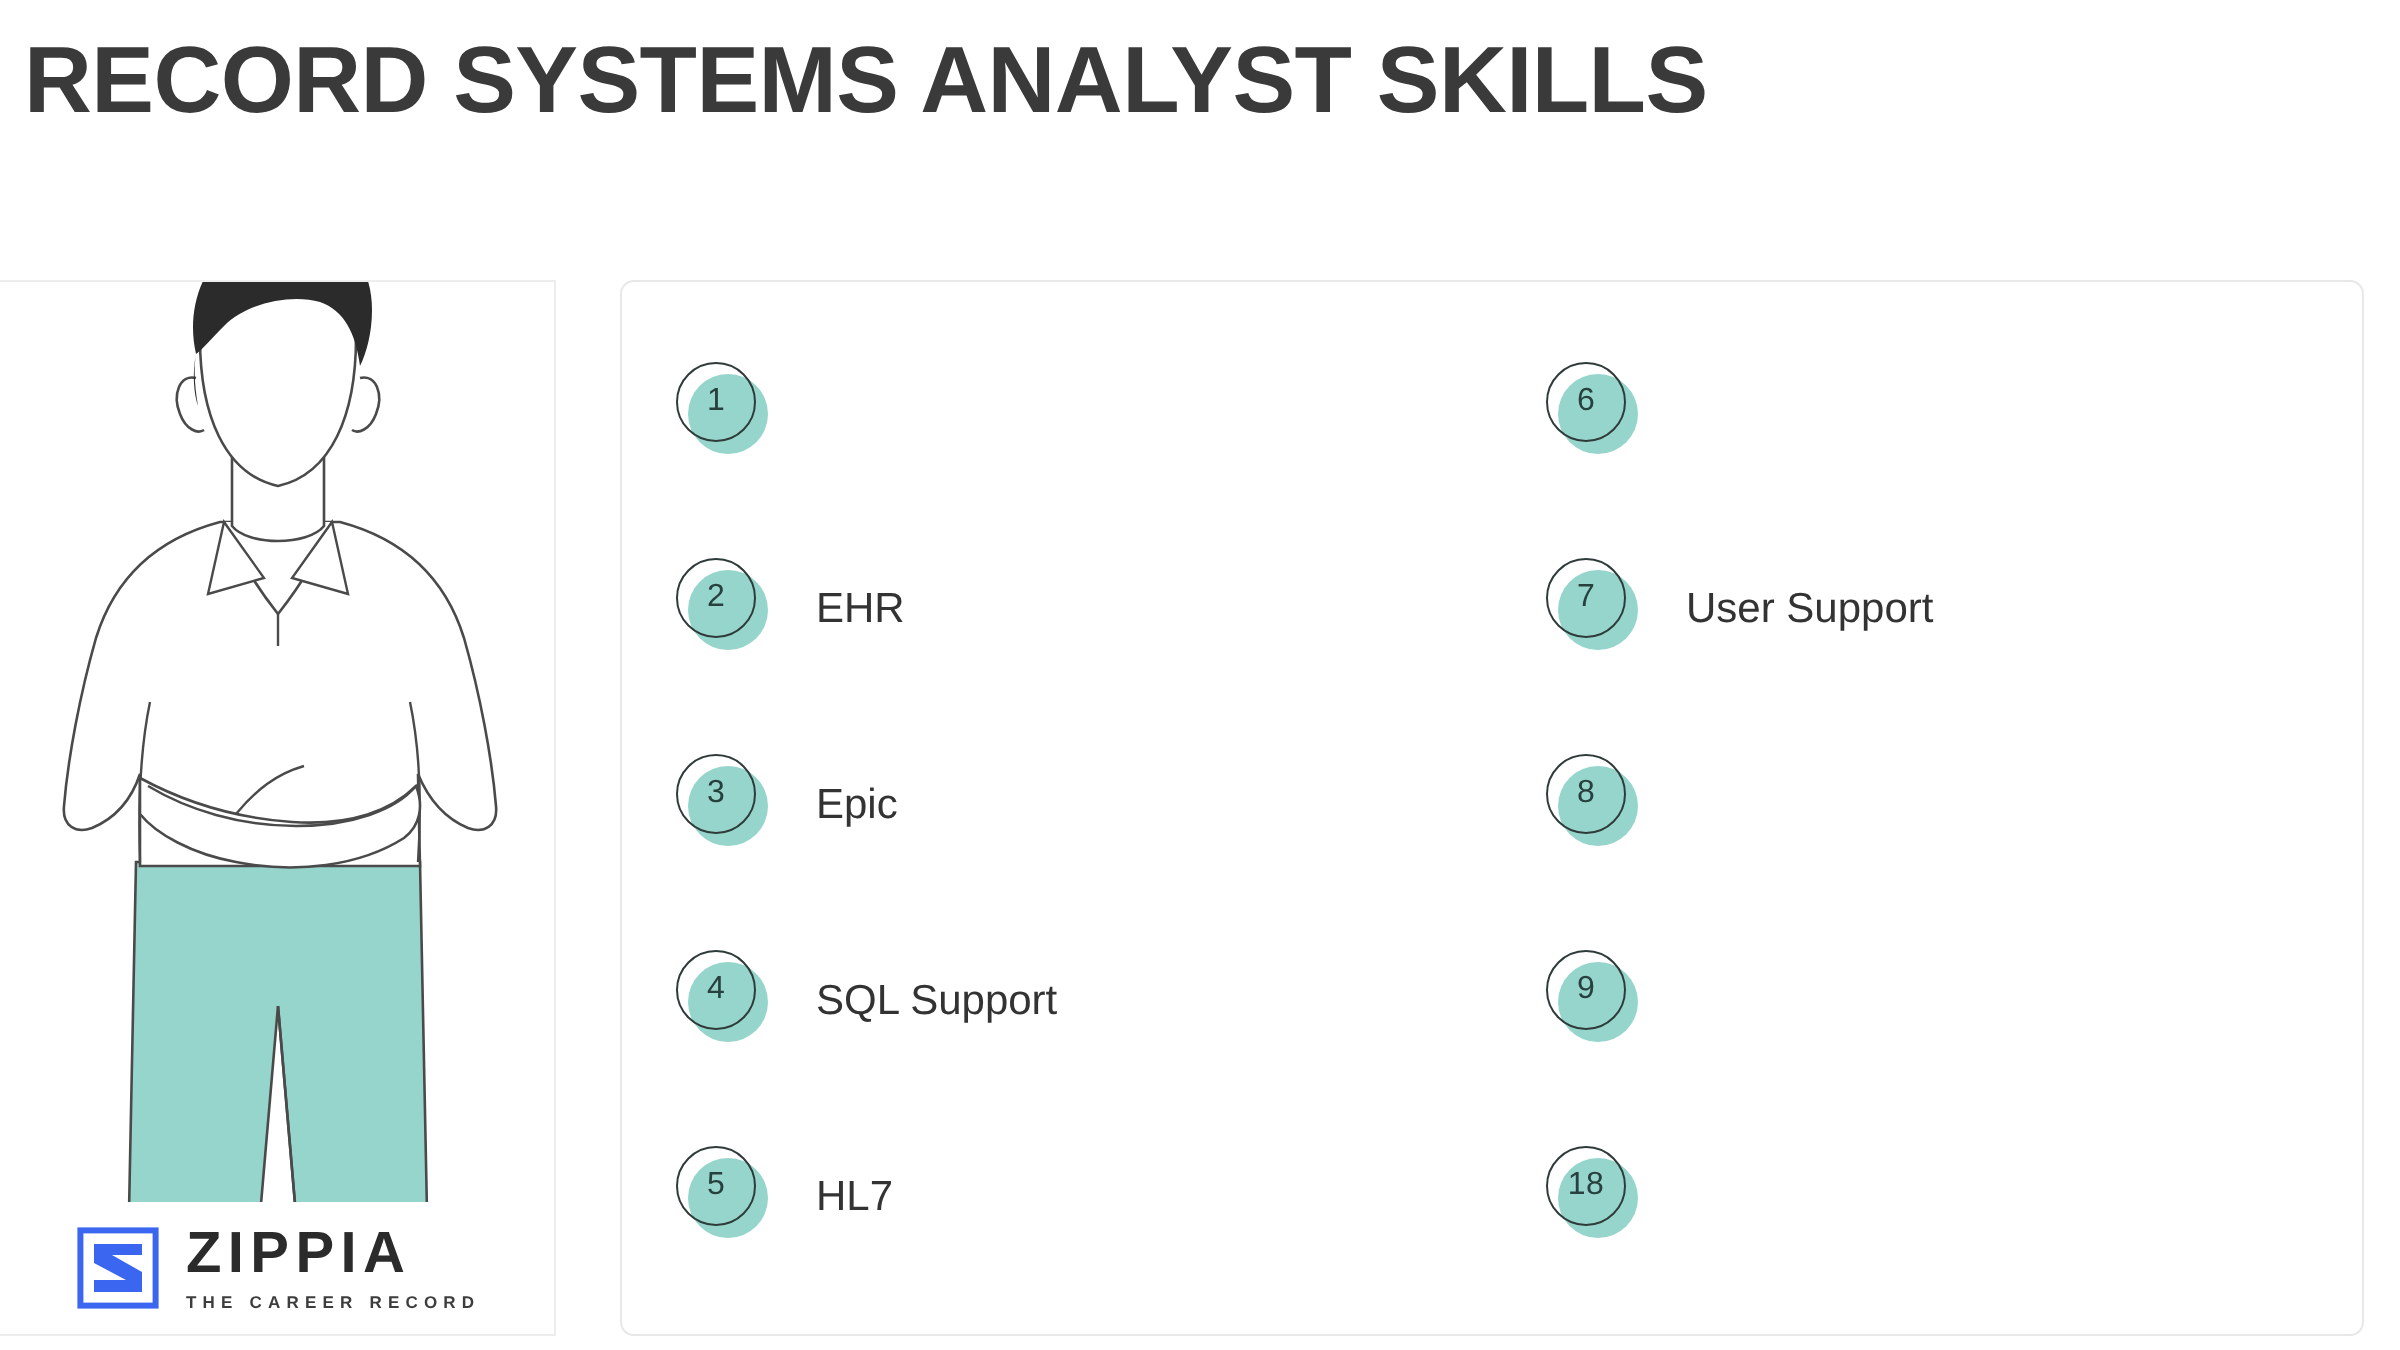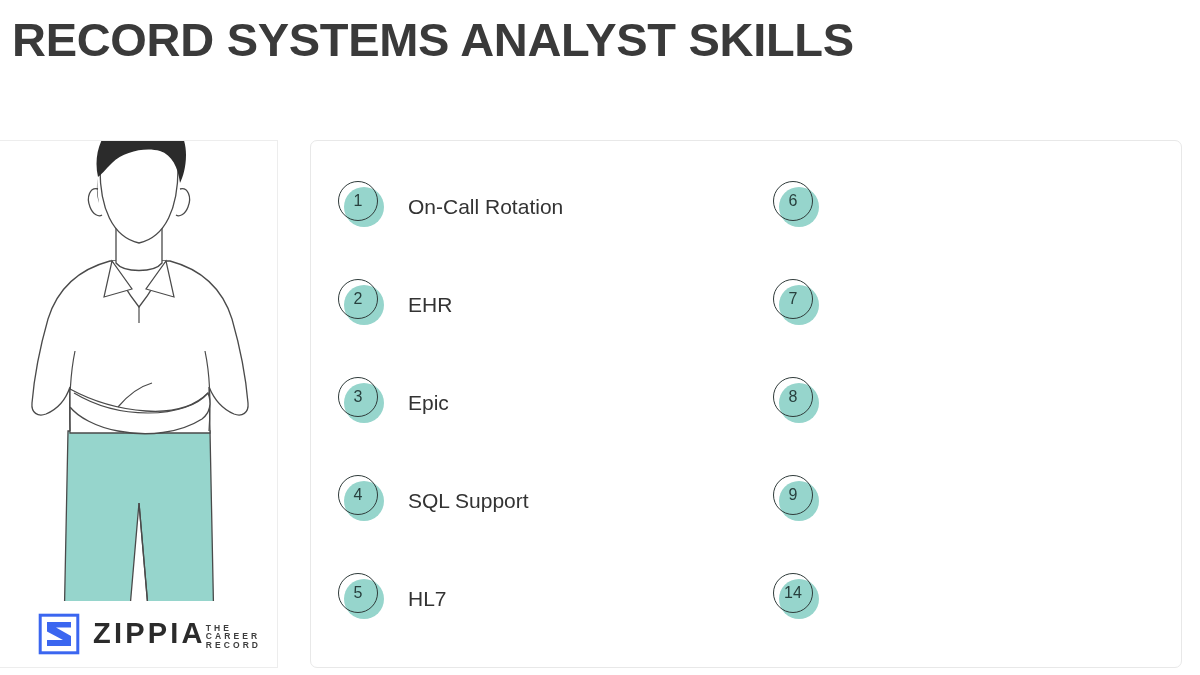--- a/index.html
+++ b/index.html
@@ -66,21 +66,21 @@
   }
   .logo-mark {
     width: 42px;
     height: 42px;
     flex: 0 0 42px;
     position: relative;
   }
   .logo-text-wrap {
     margin-left: 13px;
     display: flex;
-    flex-direction: row;
+    flex-direction: column;
     justify-content: center;
   }
   .logo-word {
     font-size: 29px;
     font-weight: 700;
     letter-spacing: 3.2px;
     color: #2b2b2b;
     line-height: 1;
     font-family: "Liberation Sans", sans-serif;
   }
@@ -239,21 +239,20 @@
 <div class="skills-card">
   <div class="skills-columns">
 
     <div class="skills-col">
       <div class="skill-row">
         <div class="badge">
           <div class="badge-disc"></div>
           <div class="badge-ring"></div>
           <div class="badge-num">1</div>
         </div>
-        <div class="skill-label">On-Call Rotation</div>
       </div>
       <div class="skill-row">
         <div class="badge">
           <div class="badge-disc"></div>
           <div class="badge-ring"></div>
           <div class="badge-num">2</div>
         </div>
         <div class="skill-label">EHR</div>
       </div>
       <div class="skill-row">
@@ -289,38 +288,39 @@
           <div class="badge-ring"></div>
           <div class="badge-num">6</div>
         </div>
       </div>
       <div class="skill-row">
         <div class="badge">
           <div class="badge-disc"></div>
           <div class="badge-ring"></div>
           <div class="badge-num">7</div>
         </div>
+        <div class="skill-label">User Support</div>
       </div>
       <div class="skill-row">
         <div class="badge">
           <div class="badge-disc"></div>
           <div class="badge-ring"></div>
           <div class="badge-num">8</div>
         </div>
       </div>
       <div class="skill-row">
         <div class="badge">
           <div class="badge-disc"></div>
           <div class="badge-ring"></div>
           <div class="badge-num">9</div>
         </div>
       </div>
       <div class="skill-row">
         <div class="badge">
           <div class="badge-disc"></div>
           <div class="badge-ring"></div>
-          <div class="badge-num">14</div>
+          <div class="badge-num">18</div>
         </div>
       </div>
     </div>
 
   </div>
 </div>
 
 </body></html>

